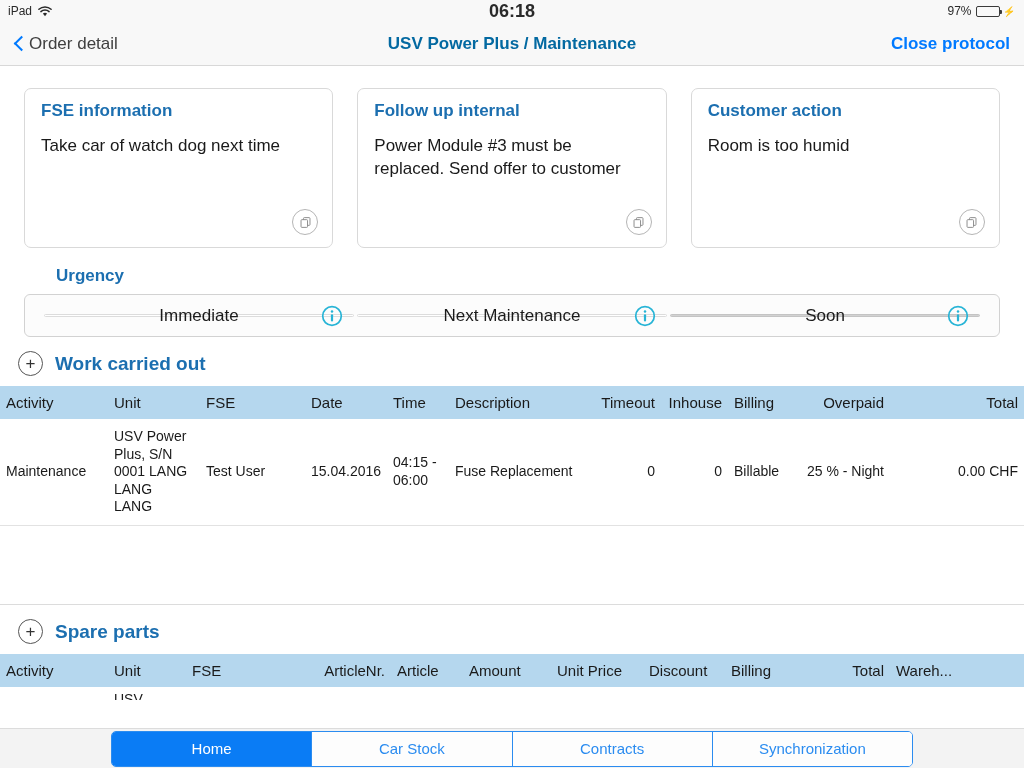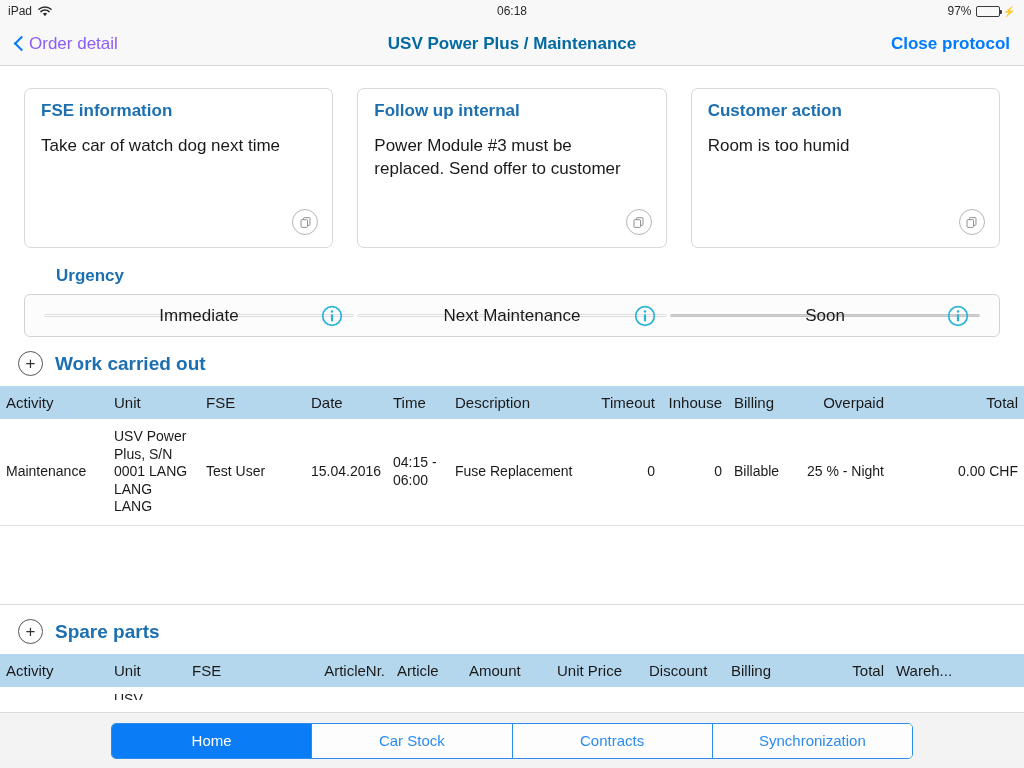--- a/index.html
+++ b/index.html
@@ -22,22 +22,22 @@
     padding: 0 8px;
     font-size: 12px;
     color: #2a2a2a;
     position: relative;
   }
   .status-left { display: flex; align-items: center; gap: 6px; }
   .status-center {
     position: absolute;
     left: 0; right: 0;
     text-align: center;
-    font-size: 12px;
-    font-weight: normal;
+    font-size: 18px;
+    font-weight: bold;
     color: #2a2a2a;
     pointer-events: none;
   }
   .status-right {
     margin-left: auto;
     display: flex;
     align-items: center;
     gap: 4px;
     font-size: 12px;
   }
@@ -72,21 +72,21 @@
     border-bottom: 1px solid #d8d8d8;
     display: flex;
     align-items: center;
     padding: 0 14px;
     position: relative;
   }
   .nav-back {
     display: flex;
     align-items: center;
     gap: 5px;
-    color: #8b5cf6;
+    color: #404040;
     font-size: 17px;
     cursor: pointer;
     z-index: 2;
   }
   .chevron-left {
     width: 10px; height: 17px;
     position: relative;
   }
   .chevron-left::before {
     content: "";
@@ -266,21 +266,21 @@
     background: #fff;
     height: 46px;
     overflow: hidden;
   }
   .clip-row td { border-bottom: none; padding-top: 4px; }
 
   
   .tab-bar {
     position: absolute;
     left: 0; right: 0; bottom: 0;
-    height: 56px;
+    height: 40px;
     background: #f3f3f3;
     display: flex;
     align-items: center;
     justify-content: center;
     border-top: 1px solid #dcdcdc;
   }
   .tab-group {
     display: flex;
     width: 802px;
     height: 36px;

